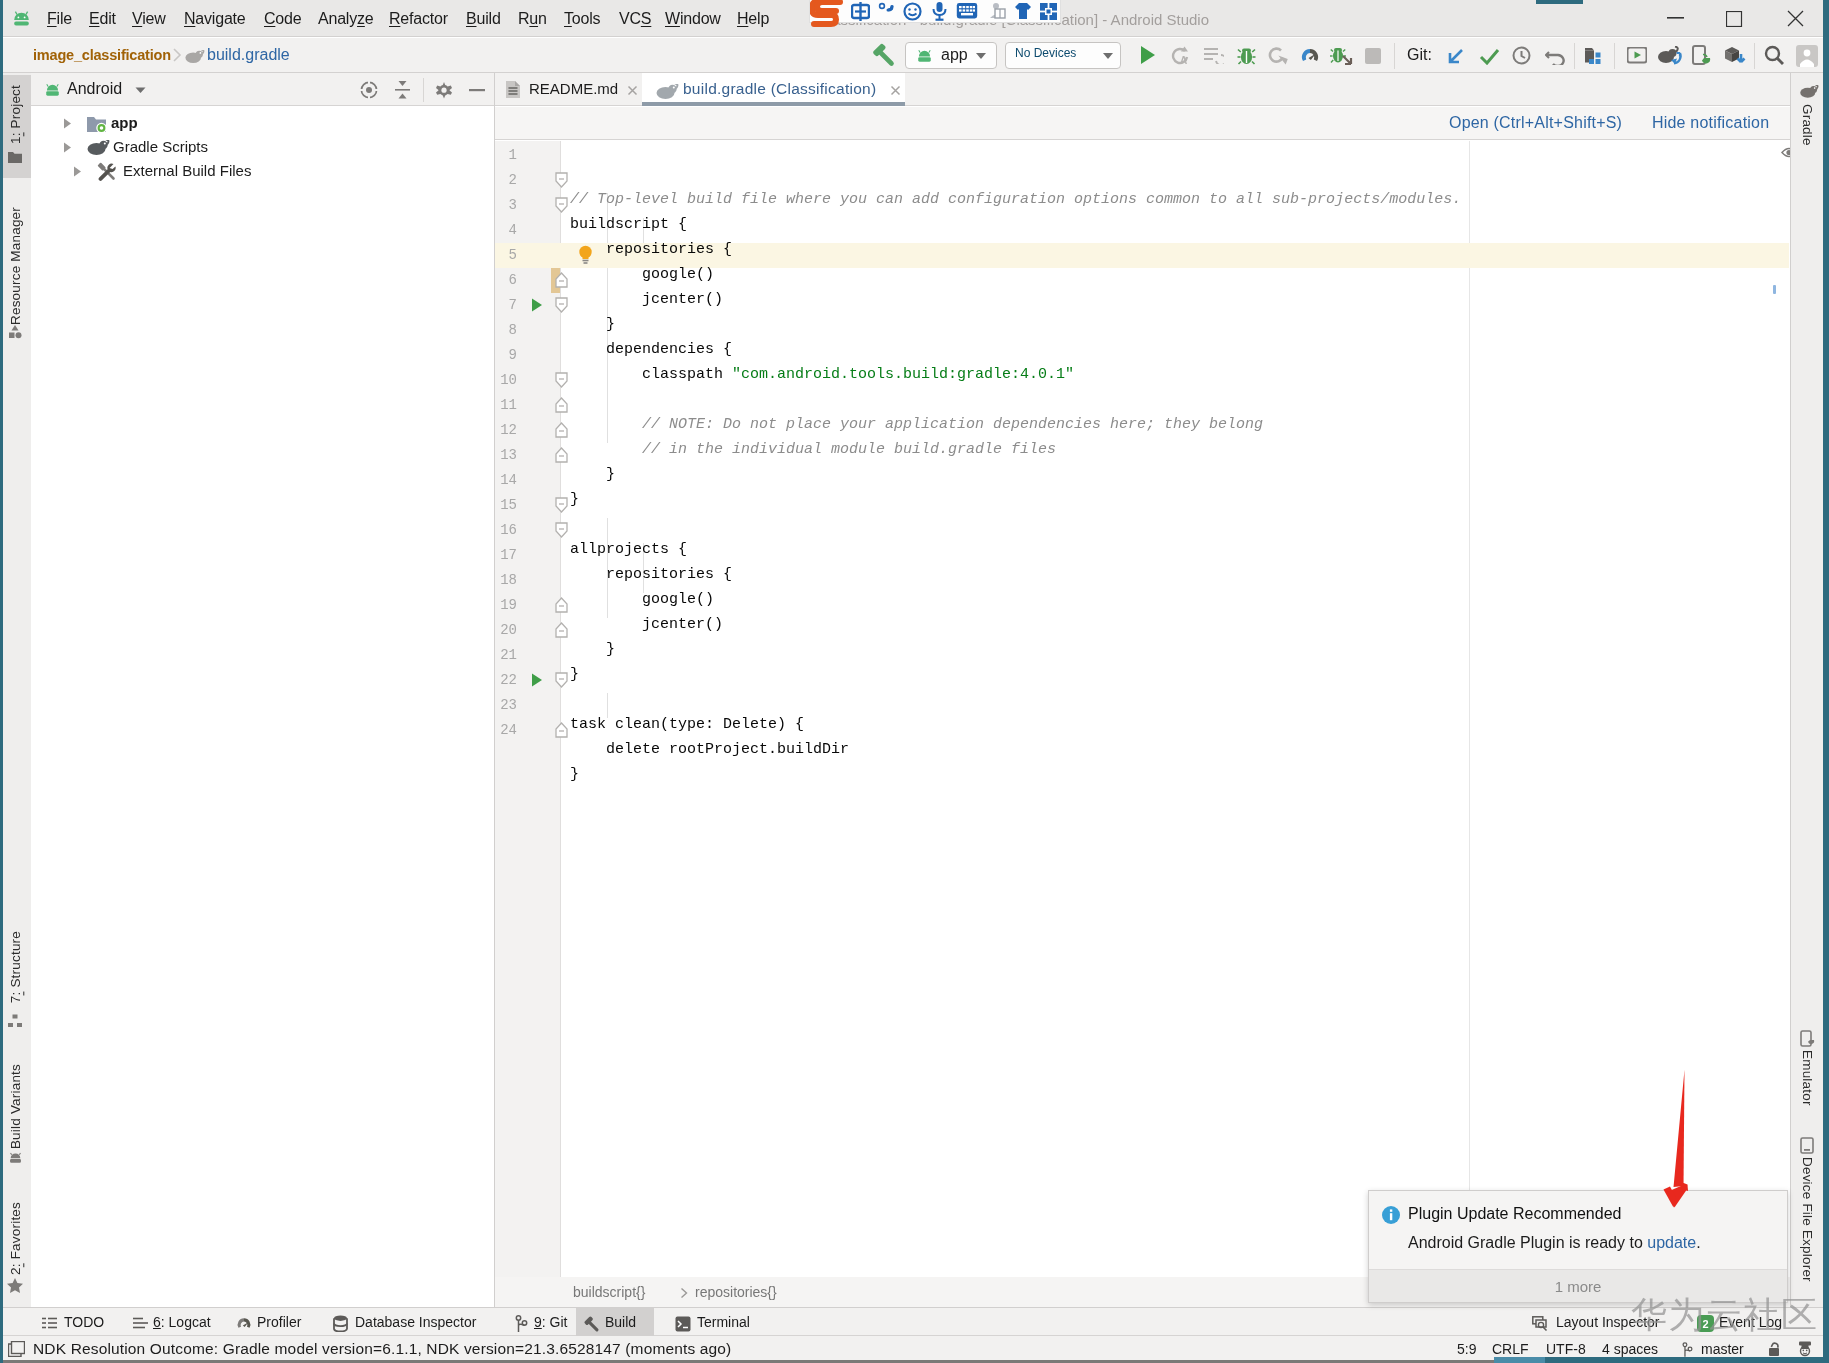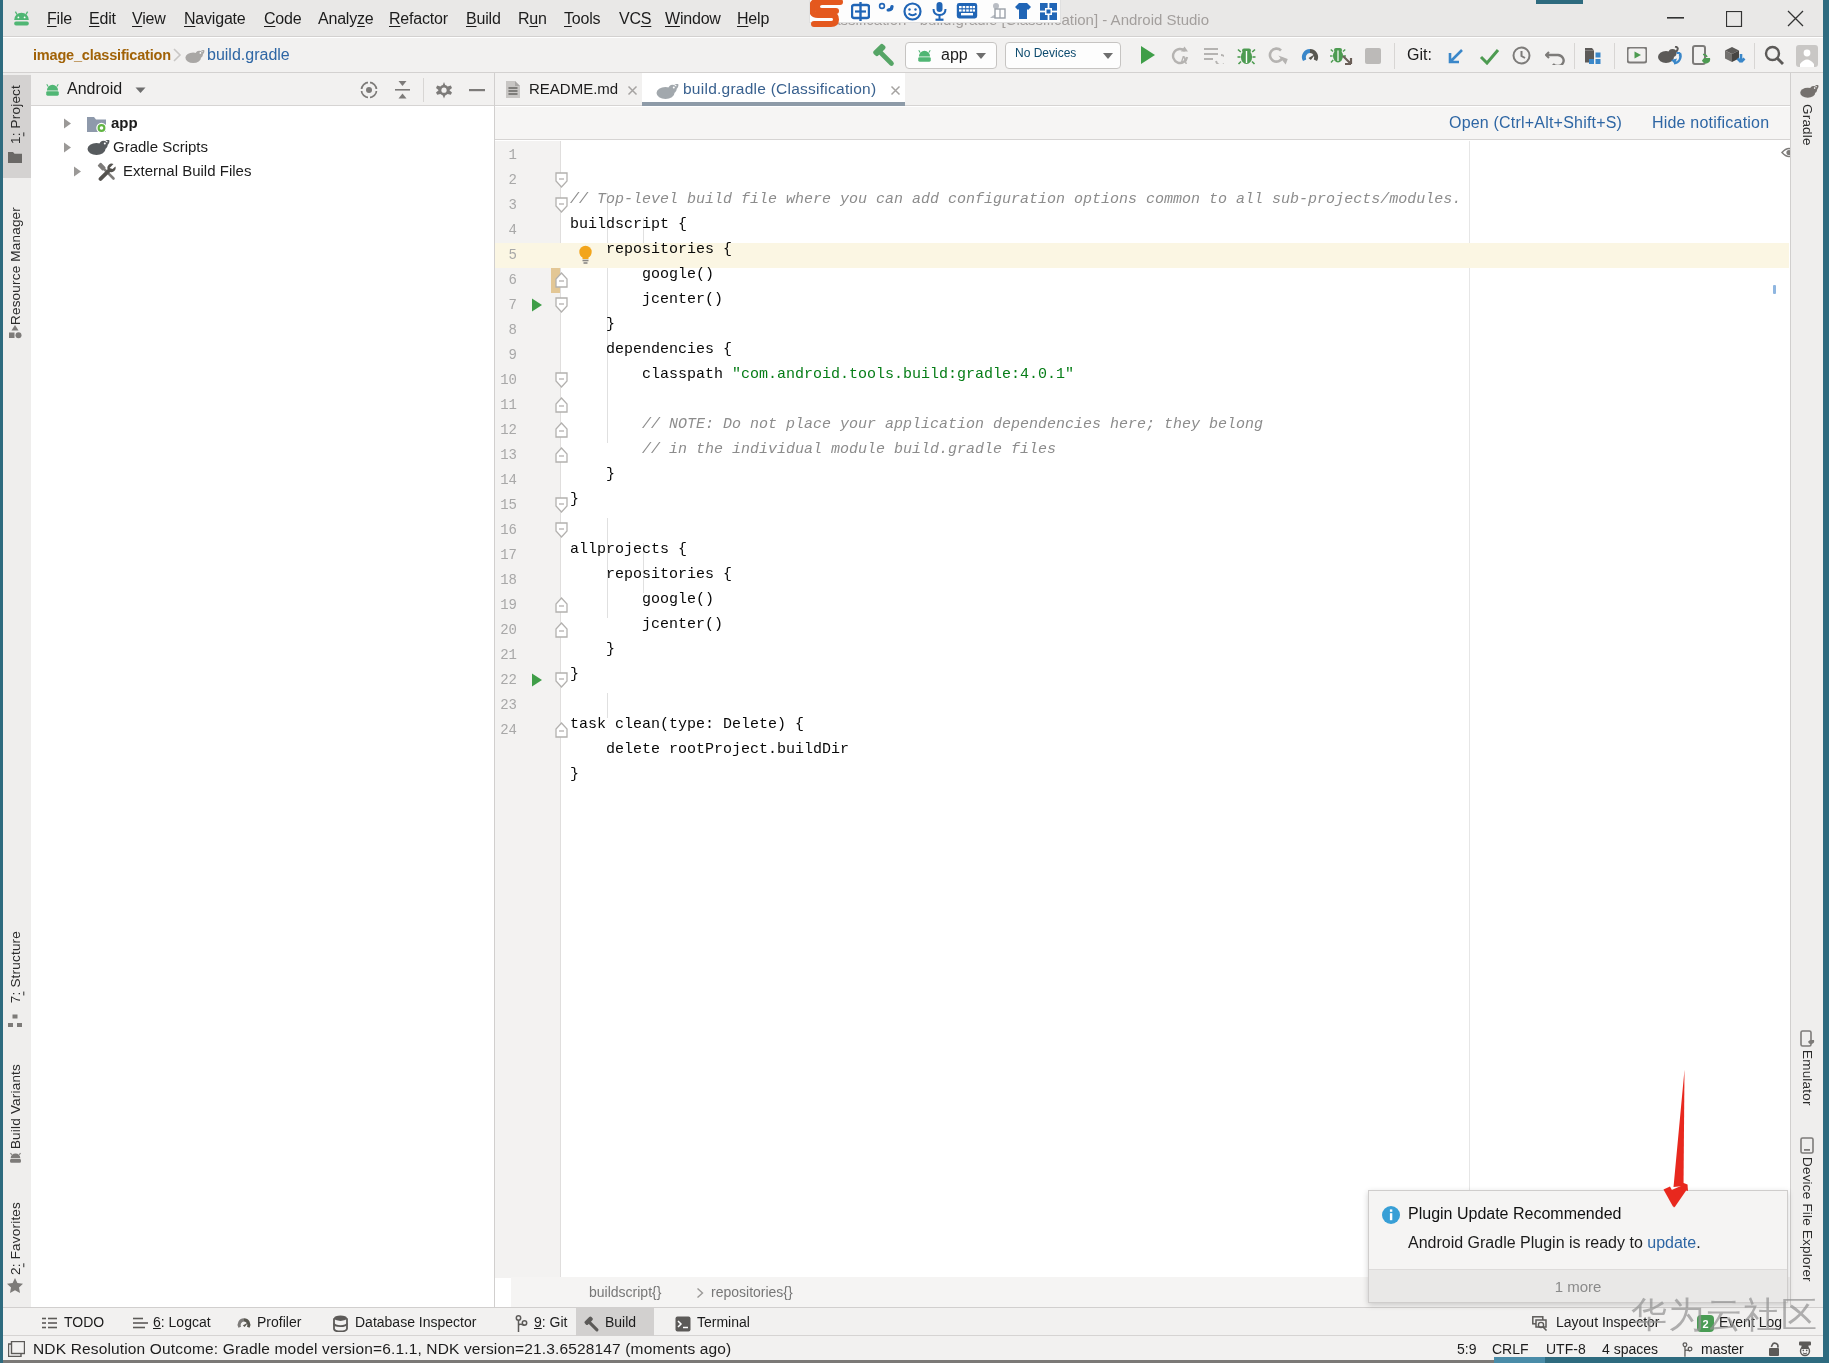--- a/index.html
+++ b/index.html
@@ -22,21 +22,21 @@
 
 #editorcol{left:495px;top:73px;width:1295px;height:1234px;background:#fff;}
 #tabrow{left:0;top:0;width:1295px;height:33px;background:#f2f1f0;border-bottom:1px solid #d6d4d3;}
 #banner{left:0;top:34px;width:1295px;height:33px;background:#f6f5f4;border-bottom:1px solid #d6d4d3;font-size:16px;color:#1c1c1c;letter-spacing:0.2px;}
 #gutter{left:0;top:68px;width:66px;height:1137px;background:#f3f2f1;border-right:1px solid #e0dedd;}
 #code{position:absolute;left:75px;top:70px;font-size:15px;line-height:25px;white-space:pre;color:#080808;}
 .cmt{color:#8c8c8c;font-style:italic;}
 .str{color:#067d17;}
 #marginline{left:974px;top:68px;width:1px;height:1137px;background:#e6e6e6;}
 #curline{left:0;top:170px;width:1294px;height:25px;background:#fbf6e3;z-index:2;}
-#crumbs{left:16px;top:1204px;width:1295px;height:30px;background:#f5f4f3;font-size:14px;color:#777;}
+#crumbs{left:0;top:1204px;width:1295px;height:30px;background:#f5f4f3;font-size:14px;color:#777;}
 
 #toolbar-bottom{left:0;top:1307px;width:1829px;height:29px;background:#f2f1f0;border-top:1px solid #d1cfce;border-bottom:1px solid #d6d4d3;font-size:14px;color:#1c1c1c;padding-left:24px;}
 #statusbar{left:0;top:1336px;width:1829px;height:24px;background:#f2f1f0;font-size:14px;color:#1c1c1c;}
 #bottomborder{left:0;top:1360px;width:1829px;height:3px;background:#7b7977;}
 
 .teal{background:#2e6b7f;}
 
 #popup{left:1368px;top:1190px;width:420px;height:113px;background:#f5f4f3;border:1px solid #cfcdcc;box-shadow:0 2px 6px rgba(0,0,0,0.18);}
 #popup .more{position:absolute;left:0;bottom:0;width:100%;height:33px;background:#e9e8e7;border-top:1px solid #dddbda;color:#8a8a8a;font-size:15px;text-align:center;line-height:33px;}
 

